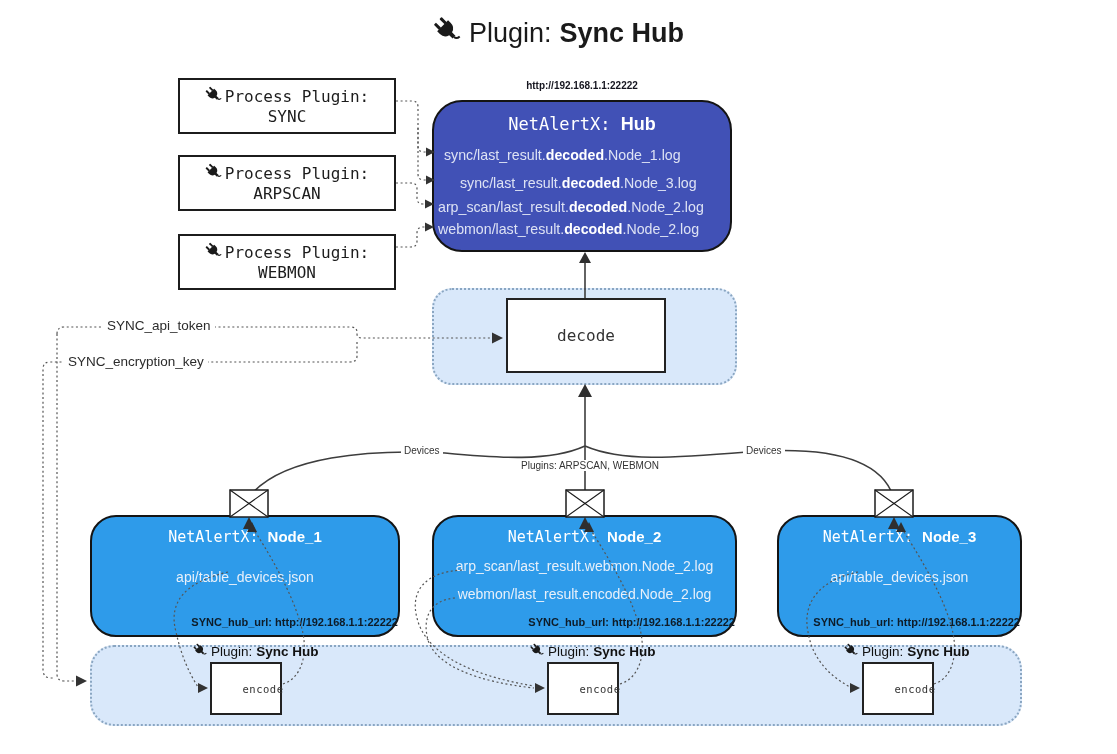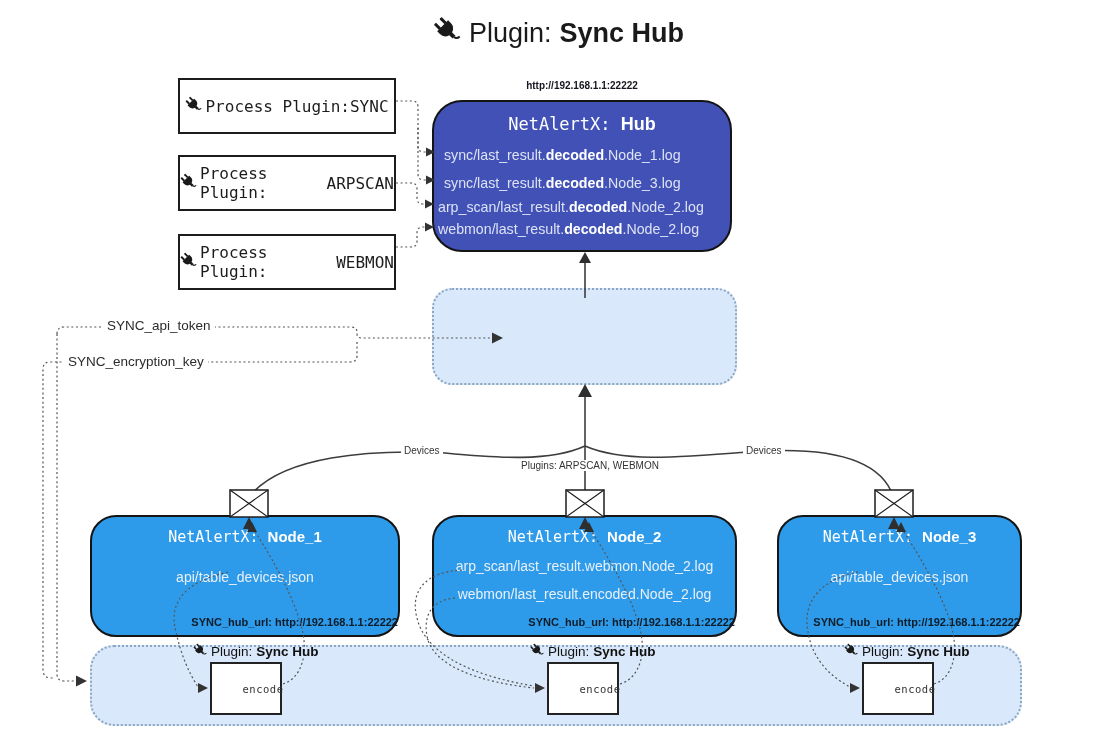--- a/index.html
+++ b/index.html
@@ -5,21 +5,21 @@
   html,body{margin:0;padding:0;background:#fff;}
   .canvas{position:relative;width:1117px;height:754px;background:#ffffff;
     font-family:"Liberation Sans",sans-serif;overflow:hidden;}
   .abs{position:absolute;}
   
   .page-title{top:16px;left:0;width:100%;display:flex;justify-content:center;
     align-items:center;gap:8px;font-size:27px;color:#1a1a1a;}
   .page-title .bold{font-weight:700;}
   
   .pbox{left:178px;width:218px;height:56px;background:#fff;border:2px solid #1c1c1c;
-    box-sizing:border-box;display:flex;flex-direction:row;justify-content:center;
+    box-sizing:border-box;display:flex;flex-direction:column;justify-content:center;
     align-items:center;font-family:"DejaVu Sans Mono",monospace;font-size:16px;color:#1c1c1c;}
   .pbox .row1{display:flex;align-items:center;gap:3px;}
   
   .hub-url{left:432px;top:80px;width:300px;text-align:center;font-size:10px;
     font-weight:600;color:#15151f;}
   .hub{left:432px;top:100px;width:300px;height:152px;background:#4151b6;
     border:2px solid #141414;border-radius:30px;box-sizing:border-box;color:#fff;}
   .hub-title{position:absolute;top:12px;width:100%;text-align:center;
     font-family:"DejaVu Sans Mono",monospace;font-size:17px;color:#fff;}
   .hub-title .bold{font-family:"Liberation Sans",sans-serif;font-weight:700;font-size:18px;}
@@ -121,31 +121,34 @@
 
   <div class="abs hub-url z2">http://192.168.1.1:22222</div>
   <div class="abs hub z2">
     <div class="hub-title">
       <span>NetAlertX:</span>
       <span class="bold">Hub</span>
     </div>
     <div class="hub-file" style="top:45px;left:10px;">
       <span>sync/last_result.</span><span class="bold">decoded</span><span>.Node_1.log</span>
     </div>
-    <div class="hub-file" style="top:73px;left:10px;">
+    <div class="hub-file" style="top:73px;left:26px;">
       <span>sync/last_result.</span><span class="bold">decoded</span><span>.Node_3.log</span>
     </div>
     <div class="hub-file" style="top:97px;left:4px;">
       <span>arp_scan/last_result.</span><span class="bold">decoded</span><span>.Node_2.log</span>
     </div>
     <div class="hub-file" style="top:119px;left:4px;">
       <span>webmon/last_result.</span><span class="bold">decoded</span><span>.Node_2.log</span>
     </div>
   </div>
 
+  <div class="abs white-box decode-box z2">
+    <span>decode</span>
+  </div>
 
   <div class="abs lbl" style="left:103px;top:318px;">SYNC_api_token</div>
   <div class="abs lbl" style="left:64px;top:354px;">SYNC_encryption_key</div>
 
   <div class="abs edge-lbl" style="left:401px;top:445px;">Devices</div>
   <div class="abs edge-lbl" style="left:743px;top:445px;">Devices</div>
   <div class="abs edge-lbl" style="left:501px;top:460px;width:172px;text-align:center;">Plugins: ARPSCAN, WEBMON</div>
 
   <div class="abs node" style="left:90px;width:310px;">
     <div class="node-title">

